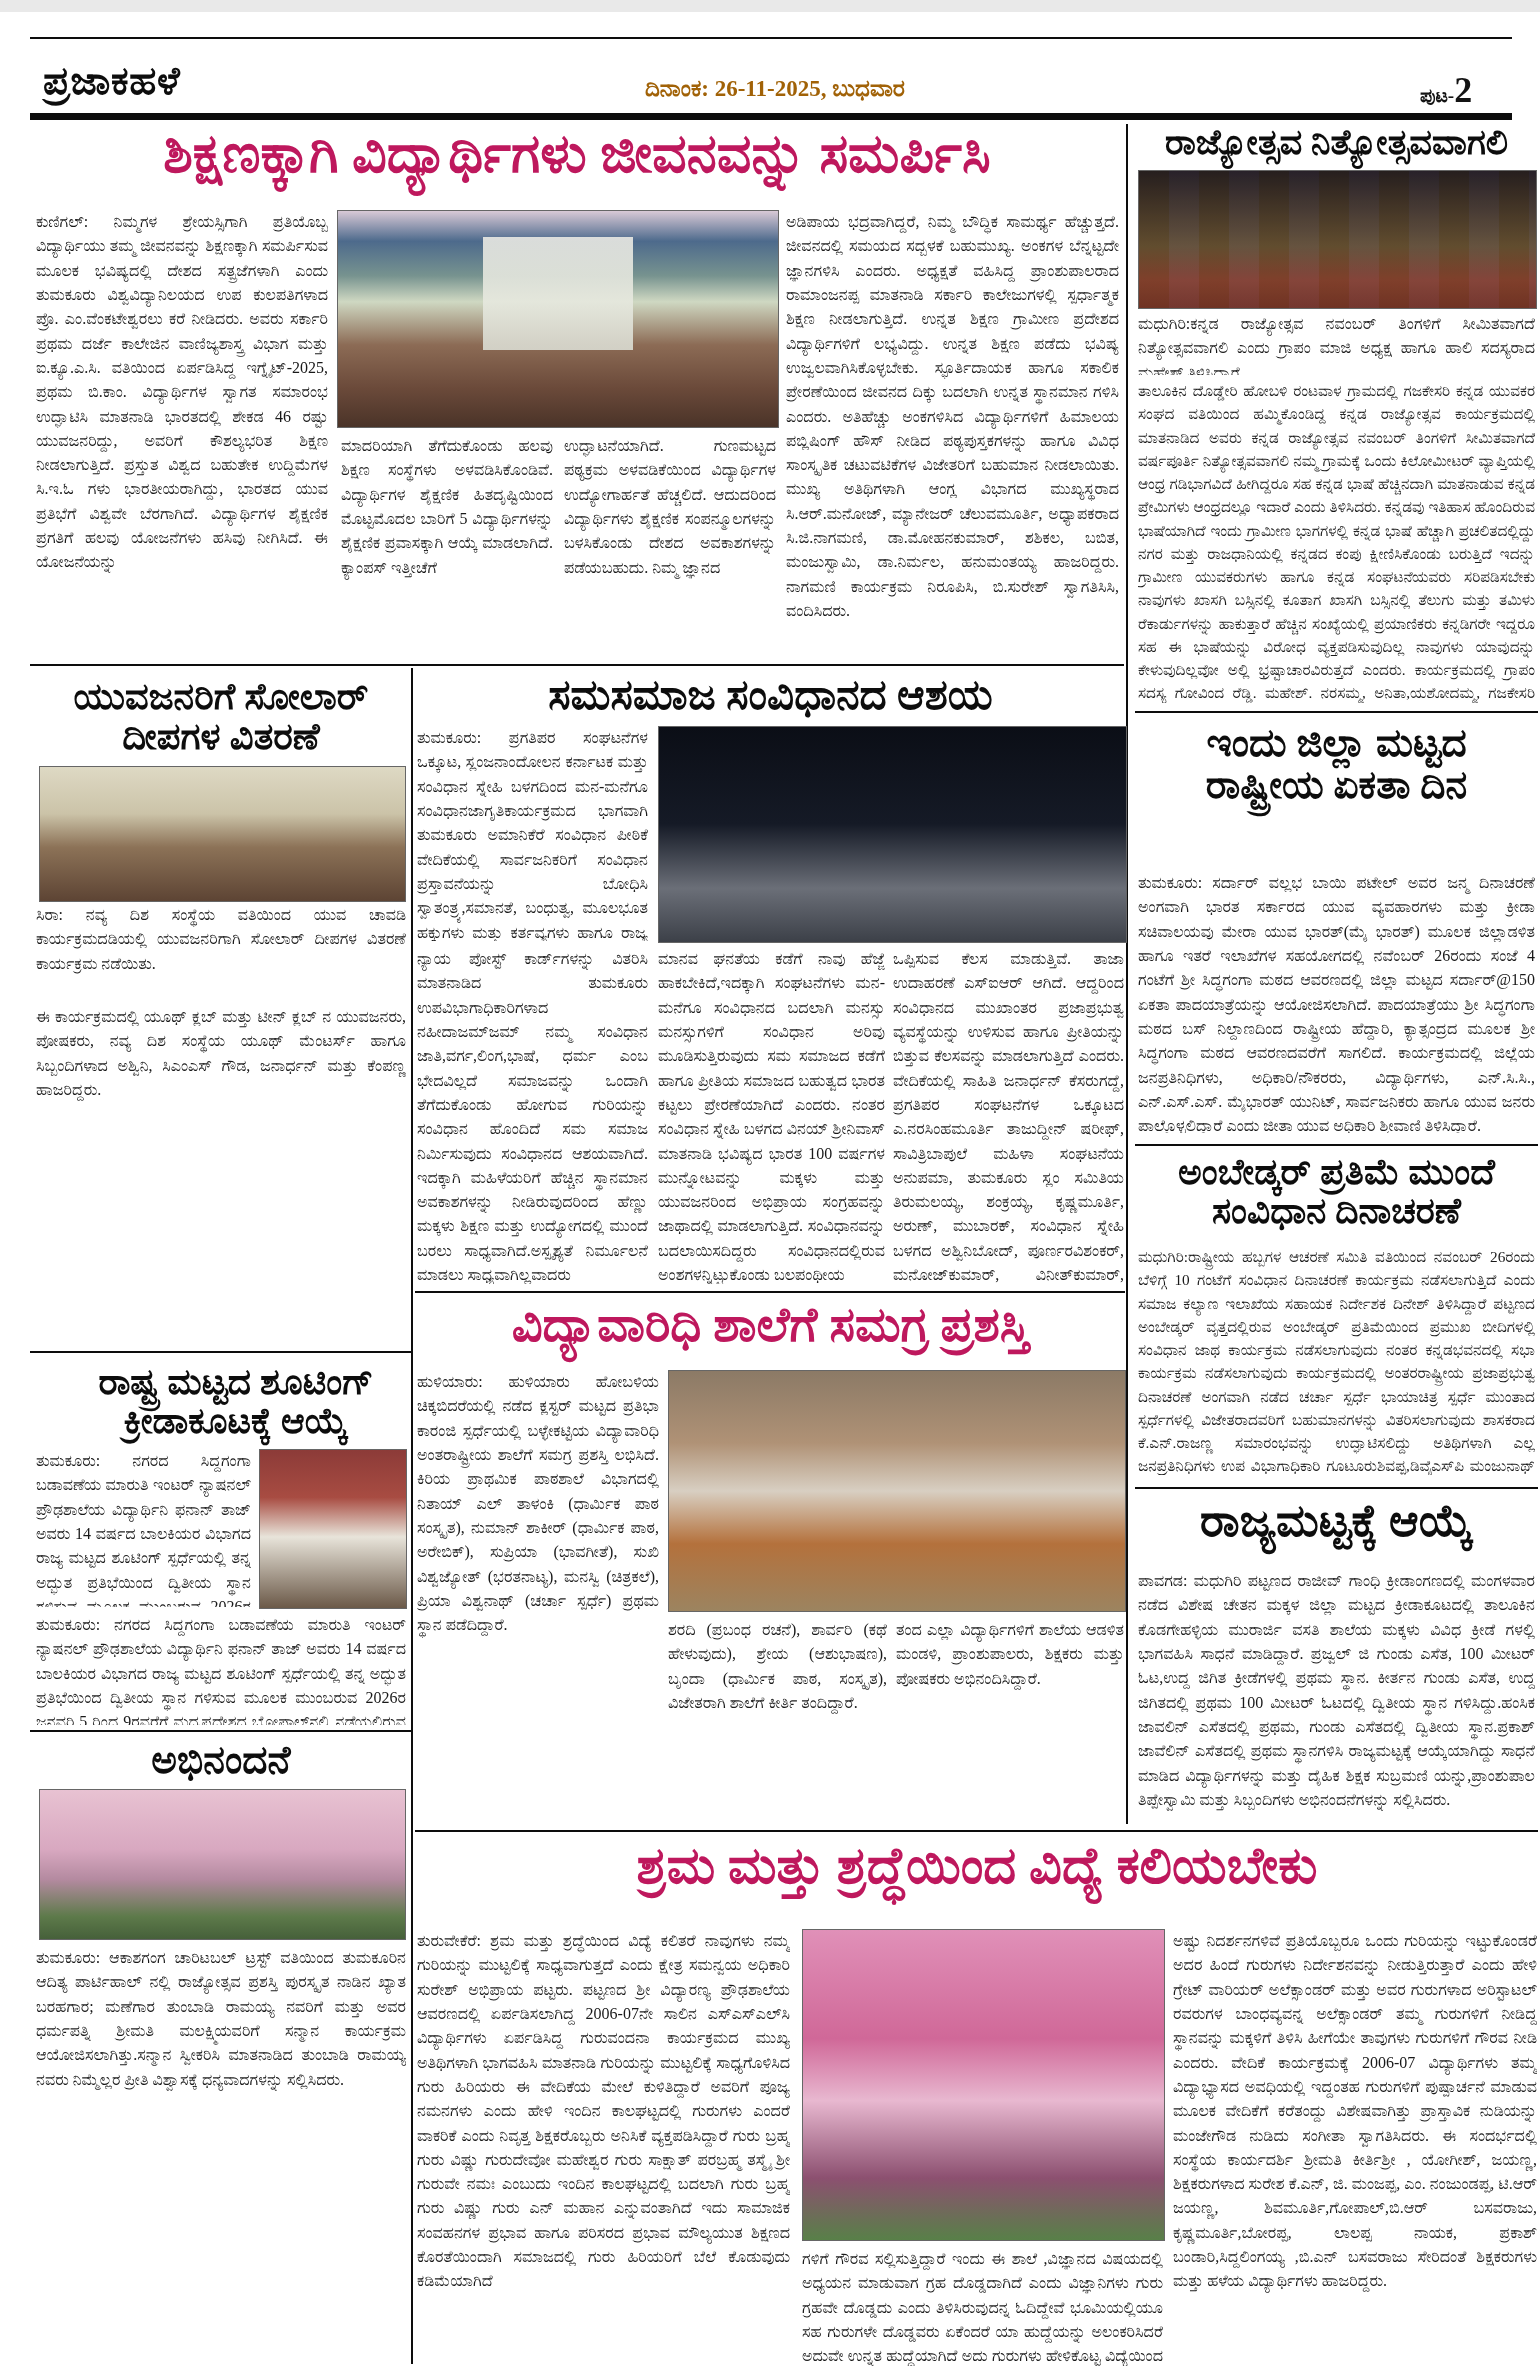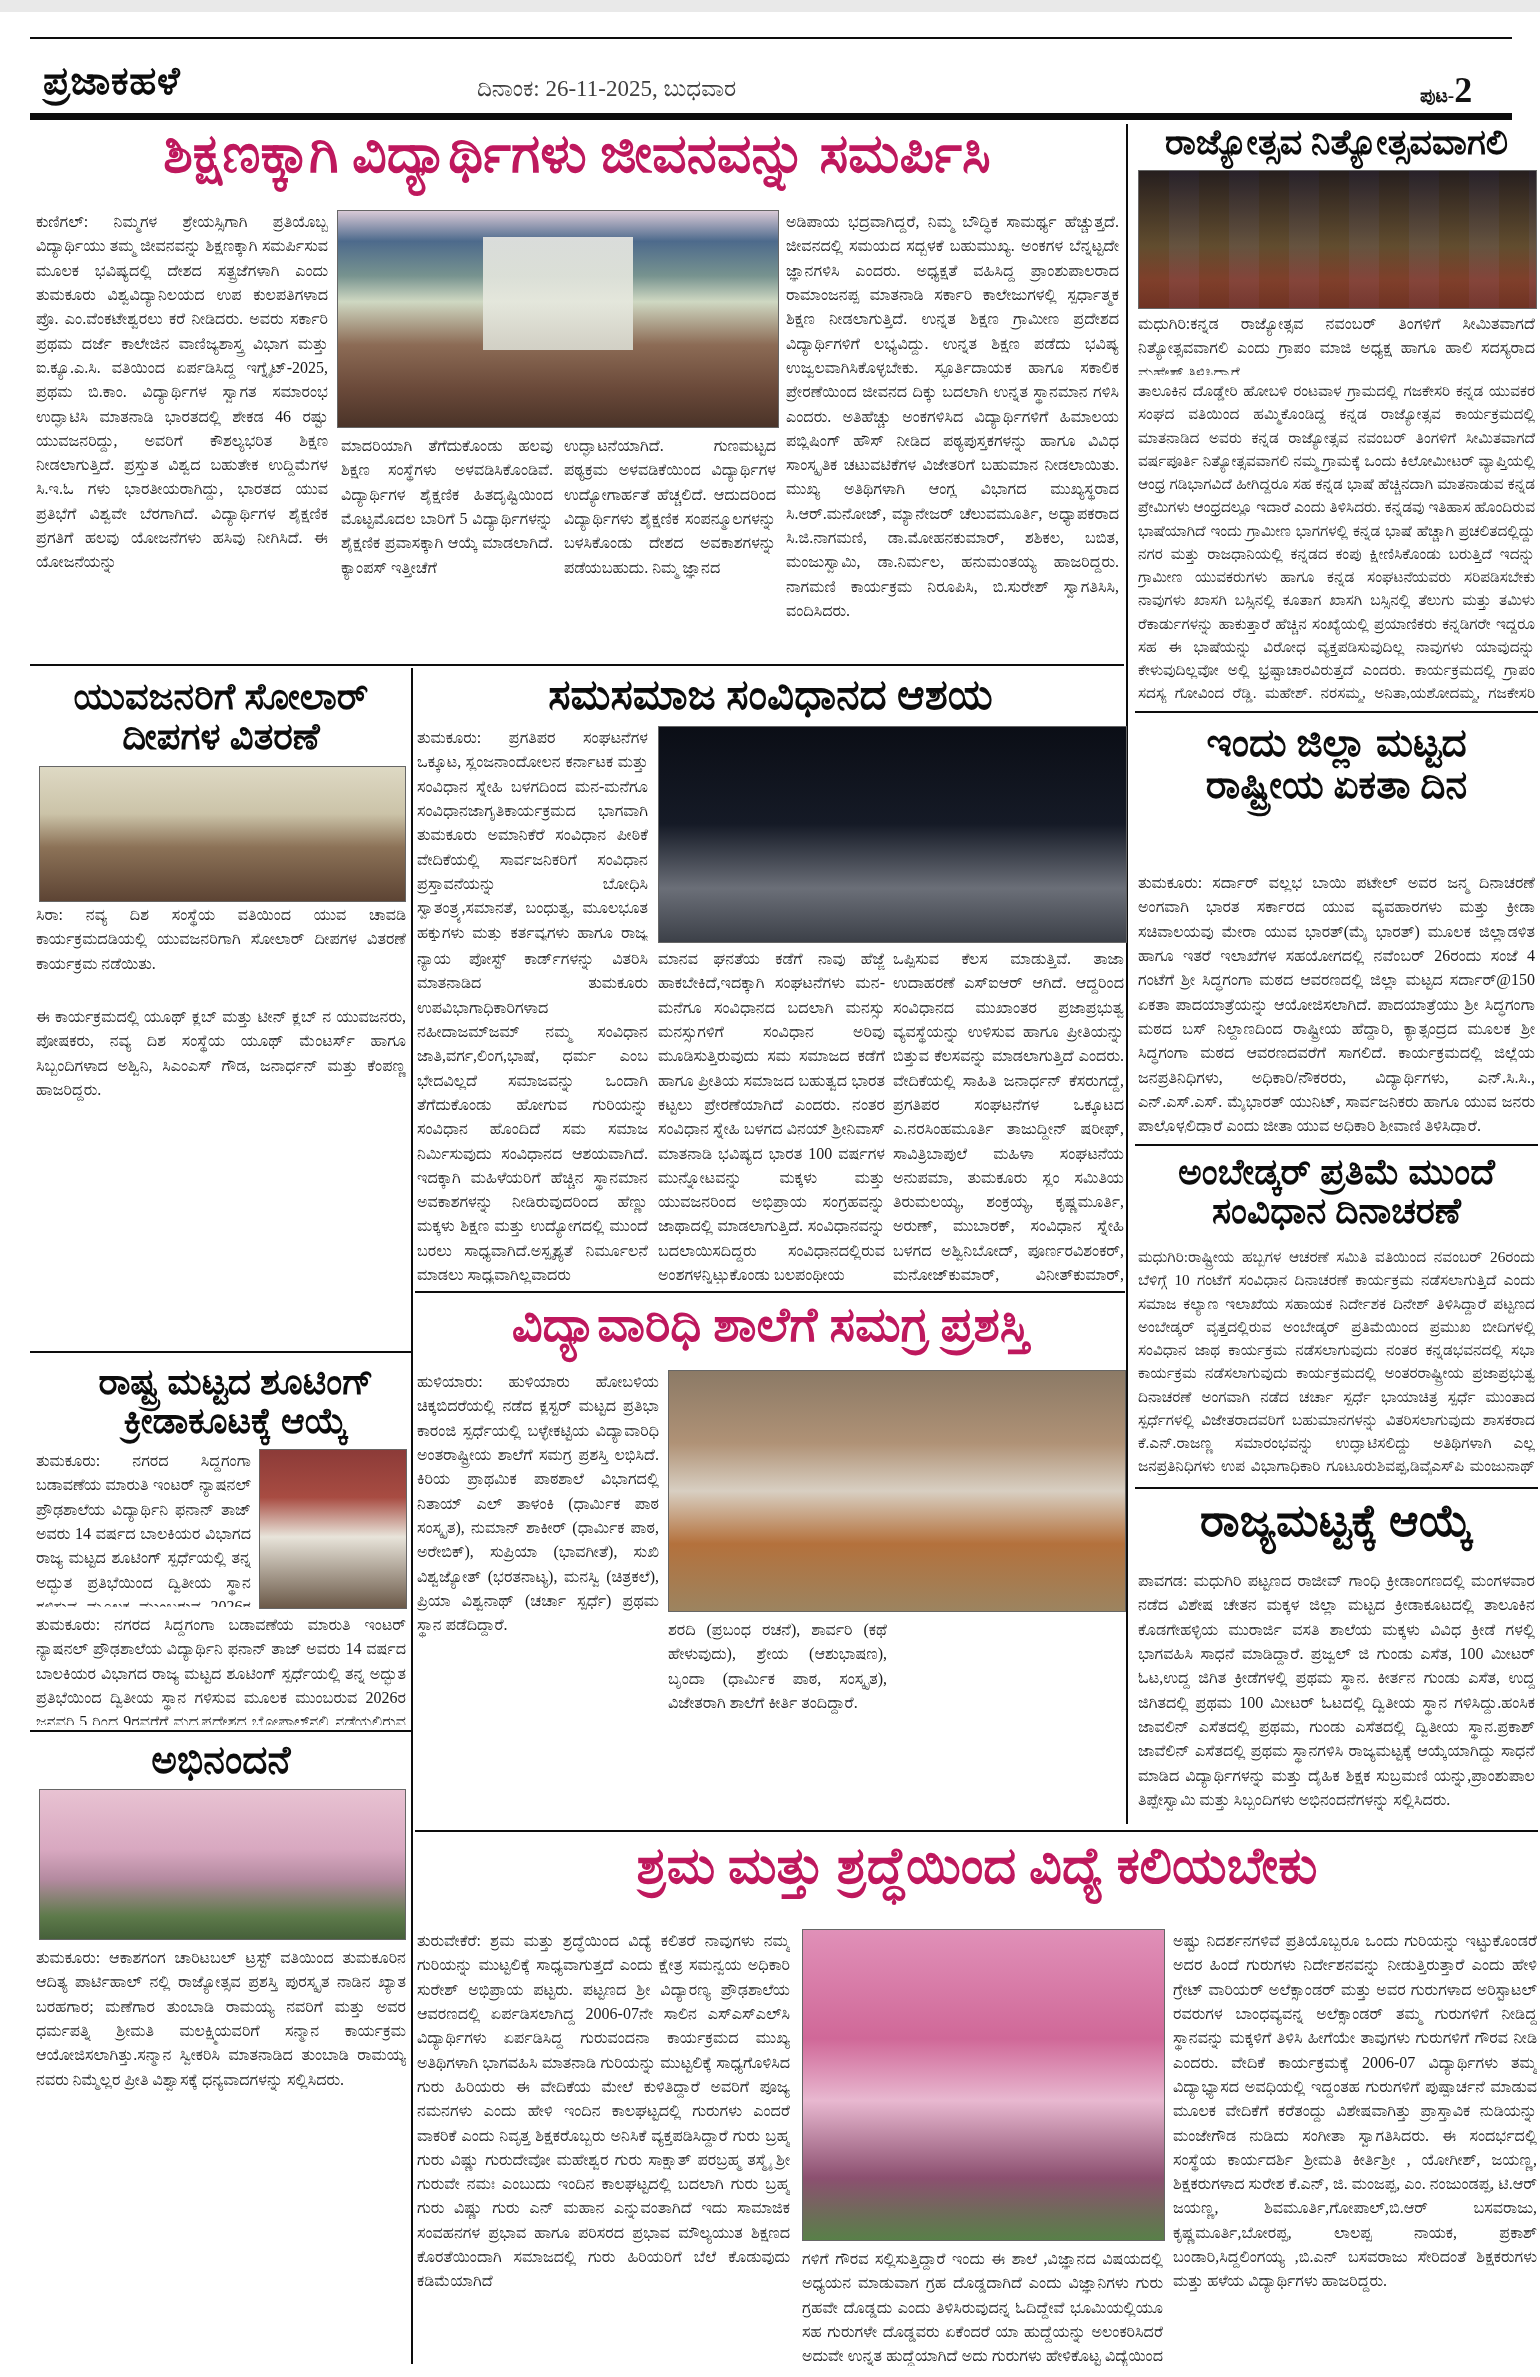--- a/index.html
+++ b/index.html
@@ -3,21 +3,21 @@
 <meta charset="utf-8">
 <style>
   html,body{margin:0;padding:0;background:#e9e9e9;}
   .page{
     position:relative;width:1541px;height:2377px;background:#ffffff;
     margin:12px auto;overflow:hidden;
     font-family:"Liberation Serif","DejaVu Serif",serif;color:#141414;
   }
   .abs{position:absolute;}
   .masthead{font-size:39px;font-weight:bold;letter-spacing:0.7px;color:#0d0d0d;}
-  .dateline{font-size:23px;font-weight:normal;color:#404040;}
+  .dateline{font-size:23px;font-weight:bold;text-align:center;color:#a16207;}
   .pagenum-label{font-size:19px;font-weight:bold;}
   .pagenum-num{font-size:36px;font-weight:bold;}
   .rule-h{background:#0d0d0d;height:2.2px;}
   .rule-h-thick{background:#0d0d0d;height:6.7px;}
   .rule-v{background:#0d0d0d;width:2.2px;}
   .headline{font-weight:bold;text-align:center;line-height:1.08;}
   .hl-red{color:#be185d;}
   .hl-black{color:#0d0d0d;}
   .body-col{
     font-size:16px;line-height:1.52;text-align:justify;
@@ -87,20 +87,21 @@
   <div class="abs body-col" style="left:417px;top:714px;width:231px;height:215px;">ತುಮಕೂರು: ಪ್ರಗತಿಪರ ಸಂಘಟನೆಗಳ ಒಕ್ಕೂಟ, ಸ್ಲಂಜನಾಂದೋಲನ ಕರ್ನಾಟಕ ಮತ್ತು ಸಂವಿಧಾನ ಸ್ನೇಹಿ ಬಳಗದಿಂದ ಮನ-ಮನೆಗೂ ಸಂವಿಧಾನಜಾಗೃತಿಕಾರ್ಯಕ್ರಮದ ಭಾಗವಾಗಿ ತುಮಕೂರು ಅಮಾನಿಕೆರೆ ಸಂವಿಧಾನ ಪೀಠಿಕೆ ವೇದಿಕೆಯಲ್ಲಿ ಸಾರ್ವಜನಿಕರಿಗೆ ಸಂವಿಧಾನ ಪ್ರಸ್ತಾವನೆಯನ್ನು ಬೋಧಿಸಿ ಸ್ವಾತಂತ್ರ್ಯ,ಸಮಾನತೆ, ಬಂಧುತ್ವ, ಮೂಲಭೂತ ಹಕ್ಕುಗಳು ಮತ್ತು ಕರ್ತವ್ಯಗಳು ಹಾಗೂ ರಾಜ್ಯ ನಿರ್ದೇಶಕ ತತ್ವಗಳು, ಸಾಮಾಜಿಕ</div>
   <div class="abs body-col" style="left:417px;top:935px;width:231px;height:337px;">ನ್ಯಾಯ ಪೋಸ್ಟ್ ಕಾರ್ಡ್‌ಗಳನ್ನು ವಿತರಿಸಿ ಮಾತನಾಡಿದ ತುಮಕೂರು ಉಪವಿಭಾಗಾಧಿಕಾರಿಗಳಾದ ನಹೀದಾಜಮ್‌ಜಮ್ ನಮ್ಮ ಸಂವಿಧಾನ ಜಾತಿ,ವರ್ಗ,ಲಿಂಗ,ಭಾಷೆ, ಧರ್ಮ ಎಂಬ ಭೇದವಿಲ್ಲದೆ ಸಮಾಜವನ್ನು ಒಂದಾಗಿ ತೆಗೆದುಕೊಂಡು ಹೋಗುವ ಗುರಿಯನ್ನು ಸಂವಿಧಾನ ಹೊಂದಿದೆ ಸಮ ಸಮಾಜ ನಿರ್ಮಿಸುವುದು ಸಂವಿಧಾನದ ಆಶಯವಾಗಿದೆ. ಇದಕ್ಕಾಗಿ ಮಹಿಳೆಯರಿಗೆ ಹೆಚ್ಚಿನ ಸ್ಥಾನಮಾನ ಅವಕಾಶಗಳನ್ನು ನೀಡಿರುವುದರಿಂದ ಹೆಣ್ಣು ಮಕ್ಕಳು ಶಿಕ್ಷಣ ಮತ್ತು ಉದ್ಯೋಗದಲ್ಲಿ ಮುಂದೆ ಬರಲು ಸಾಧ್ಯವಾಗಿದೆ.ಅಸ್ಪೃಶ್ಯತೆ ನಿರ್ಮೂಲನೆ ಮಾಡಲು ಸಾಧ್ಯವಾಗಿಲ್ಲವಾದರು</div>
   <div class="abs body-col" style="left:658px;top:935px;width:227px;height:337px;">ಮಾನವ ಘನತೆಯ ಕಡೆಗೆ ನಾವು ಹೆಜ್ಜೆ ಹಾಕಬೇಕಿದೆ,ಇದಕ್ಕಾಗಿ ಸಂಘಟನೆಗಳು ಮನ-ಮನೆಗೂ ಸಂವಿಧಾನದ ಬದಲಾಗಿ ಮನಸ್ಸು ಮನಸ್ಸುಗಳಿಗೆ ಸಂವಿಧಾನ ಅರಿವು ಮೂಡಿಸುತ್ತಿರುವುದು ಸಮ ಸಮಾಜದ ಕಡೆಗೆ ಹಾಗೂ ಪ್ರೀತಿಯ ಸಮಾಜದ ಬಹುತ್ವದ ಭಾರತ ಕಟ್ಟಲು ಪ್ರೇರಣೆಯಾಗಿದೆ ಎಂದರು. ನಂತರ ಸಂವಿಧಾನ ಸ್ನೇಹಿ ಬಳಗದ ವಿನಯ್ ಶ್ರೀನಿವಾಸ್ ಮಾತನಾಡಿ ಭವಿಷ್ಯದ ಭಾರತ 100 ವರ್ಷಗಳ ಮುನ್ನೋಟವನ್ನು ಮಕ್ಕಳು ಮತ್ತು ಯುವಜನರಿಂದ ಅಭಿಪ್ರಾಯ ಸಂಗ್ರಹವನ್ನು ಜಾಥಾದಲ್ಲಿ ಮಾಡಲಾಗುತ್ತಿದೆ. ಸಂವಿಧಾನವನ್ನು ಬದಲಾಯಿಸದಿದ್ದರು ಸಂವಿಧಾನದಲ್ಲಿರುವ ಅಂಶಗಳನ್ನಿಟ್ಟುಕೊಂಡು ಬಲಪಂಥೀಯ</div>
   <div class="abs body-col" style="left:893px;top:935px;width:231px;height:337px;">ಒಪ್ಪಿಸುವ ಕೆಲಸ ಮಾಡುತ್ತಿವೆ. ತಾಜಾ ಉದಾಹರಣೆ ಎಸ್‌ಐಆರ್ ಆಗಿದೆ. ಆದ್ದರಿಂದ ಸಂವಿಧಾನದ ಮುಖಾಂತರ ಪ್ರಜಾಪ್ರಭುತ್ವ ವ್ಯವಸ್ಥೆಯನ್ನು ಉಳಿಸುವ ಹಾಗೂ ಪ್ರೀತಿಯನ್ನು ಬಿತ್ತುವ ಕೆಲಸವನ್ನು ಮಾಡಲಾಗುತ್ತಿದೆ ಎಂದರು. ವೇದಿಕೆಯಲ್ಲಿ ಸಾಹಿತಿ ಜನಾರ್ಧನ್ ಕೆಸರುಗದ್ದೆ, ಪ್ರಗತಿಪರ ಸಂಘಟನೆಗಳ ಒಕ್ಕೂಟದ ಎ.ನರಸಿಂಹಮೂರ್ತಿ ತಾಜುದ್ದೀನ್ ಷರೀಫ್, ಸಾವಿತ್ರಿಬಾಪುಲೆ ಮಹಿಳಾ ಸಂಘಟನೆಯ ಅನುಪಮಾ, ತುಮಕೂರು ಸ್ಲಂ ಸಮಿತಿಯ ತಿರುಮಲಯ್ಯ, ಶಂಕ್ರಯ್ಯ, ಕೃಷ್ಣಮೂರ್ತಿ, ಅರುಣ್, ಮುಬಾರಕ್, ಸಂವಿಧಾನ ಸ್ನೇಹಿ ಬಳಗದ ಅಶ್ವಿನಿಬೋದ್, ಪೂರ್ಣರವಿಶಂಕರ್, ಮನೋಜ್‌ಕುಮಾರ್, ವಿನೀತ್‌ಕುಮಾರ್, ಶಿವಕುಮಾರ್, ವೆಂಕಟೇಶ್,ಮೇಘನ, ಭರತ್ ಮುಂತಾದವರು ಪಾಲ್ಗೊಂಡಿದ್ದರು.</div>
   <div class="abs rule-h" style="left:415px;top:1279px;width:710px;"></div>
 
   <div class="abs headline hl-red" style="left:417px;top:1287px;width:707px;font-size:48px;">ವಿದ್ಯಾವಾರಿಧಿ ಶಾಲೆಗೆ ಸಮಗ್ರ ಪ್ರಶಸ್ತಿ</div>
   <div class="abs photo ph-a6" style="left:668px;top:1358px;width:456px;height:240px;"></div>
   <div class="abs body-col" style="left:417px;top:1358px;width:242px;height:431px;">ಹುಳಿಯಾರು: ಹುಳಿಯಾರು ಹೋಬಳಿಯ ಚಿಕ್ಕಬಿದರೆಯಲ್ಲಿ ನಡೆದ ಕ್ಲಸ್ಟರ್ ಮಟ್ಟದ ಪ್ರತಿಭಾ ಕಾರಂಜಿ ಸ್ಪರ್ಧೆಯಲ್ಲಿ ಬಳ್ಳೇಕಟ್ಟಿಯ ವಿದ್ಯಾವಾರಿಧಿ ಅಂತರಾಷ್ಟ್ರೀಯ ಶಾಲೆಗೆ ಸಮಗ್ರ ಪ್ರಶಸ್ತಿ ಲಭಿಸಿದೆ. ಕಿರಿಯ ಪ್ರಾಥಮಿಕ ಪಾಠಶಾಲೆ ವಿಭಾಗದಲ್ಲಿ ನಿತಾಯ್ ಎಲ್ ತಾಳಂಕಿ (ಧಾರ್ಮಿಕ ಪಾಠ ಸಂಸ್ಕೃತ), ನುಮಾನ್ ಶಾಕೀರ್ (ಧಾರ್ಮಿಕ ಪಾಠ, ಅರೇಬಿಕ್), ಸುಪ್ರಿಯಾ (ಭಾವಗೀತೆ), ಸುಖಿ ವಿಶ್ವಜ್ಯೋತ್ (ಭರತನಾಟ್ಯ), ಮನಸ್ವಿ (ಚಿತ್ರಕಲೆ), ಪ್ರಿಯಾ ವಿಶ್ವನಾಥ್ (ಚರ್ಚಾ ಸ್ಪರ್ಧೆ) ಪ್ರಥಮ ಸ್ಥಾನ ಪಡೆದಿದ್ದಾರೆ.</div>
   <div class="abs body-col" style="left:668px;top:1606px;width:219px;height:183px;">ಶರದಿ (ಪ್ರಬಂಧ ರಚನೆ), ಶಾರ್ವರಿ (ಕಥೆ ಹೇಳುವುದು), ಶ್ರೇಯ (ಆಶುಭಾಷಣ), ಬೃಂದಾ (ಧಾರ್ಮಿಕ ಪಾಠ, ಸಂಸ್ಕೃತ), ವಿಜೇತರಾಗಿ ಶಾಲೆಗೆ ಕೀರ್ತಿ ತಂದಿದ್ದಾರೆ.</div>
+  <div class="abs body-col" style="left:896px;top:1606px;width:228px;height:183px;">ತಂದ ಎಲ್ಲಾ ವಿದ್ಯಾರ್ಥಿಗಳಿಗೆ ಶಾಲೆಯ ಆಡಳಿತ ಮಂಡಳಿ, ಪ್ರಾಂಶುಪಾಲರು, ಶಿಕ್ಷಕರು ಮತ್ತು ಪೋಷಕರು ಅಭಿನಂದಿಸಿದ್ದಾರೆ.</div>
 
   <div class="abs headline hl-black" style="left:1135px;top:112px;width:403px;font-size:35px;">ರಾಜ್ಯೋತ್ಸವ ನಿತ್ಯೋತ್ಸವವಾಗಲಿ</div>
   <div class="abs photo ph-b1" style="left:1138px;top:158px;width:397px;height:137px;"></div>
   <div class="abs body-col caption-bold" style="left:1138px;top:300px;width:397px;height:63px;">ಮಧುಗಿರಿ:ಕನ್ನಡ ರಾಜ್ಯೋತ್ಸವ ನವಂಬರ್ ತಿಂಗಳಿಗೆ ಸೀಮಿತವಾಗದೆ ನಿತ್ಯೋತ್ಸವವಾಗಲಿ ಎಂದು ಗ್ರಾಪಂ ಮಾಜಿ ಅಧ್ಯಕ್ಷ ಹಾಗೂ ಹಾಲಿ ಸದಸ್ಯರಾದ ಮಹೇಶ್ ತಿಳಿಸಿದ್ದಾರೆ.</div>
   <div class="abs body-col" style="left:1138px;top:367px;width:397px;height:324px;font-size:15.3px;">ತಾಲೂಕಿನ ದೊಡ್ಡೇರಿ ಹೋಬಳಿ ರಂಟವಾಳ ಗ್ರಾಮದಲ್ಲಿ ಗಜಕೇಸರಿ ಕನ್ನಡ ಯುವಕರ ಸಂಘದ ವತಿಯಿಂದ ಹಮ್ಮಿಕೊಂಡಿದ್ದ ಕನ್ನಡ ರಾಜ್ಯೋತ್ಸವ ಕಾರ್ಯಕ್ರಮದಲ್ಲಿ ಮಾತನಾಡಿದ ಅವರು ಕನ್ನಡ ರಾಜ್ಯೋತ್ಸವ ನವಂಬರ್ ತಿಂಗಳಿಗೆ ಸೀಮಿತವಾಗದೆ ವರ್ಷಪೂರ್ತಿ ನಿತ್ಯೋತ್ಸವವಾಗಲಿ ನಮ್ಮ ಗ್ರಾಮಕ್ಕೆ ಒಂದು ಕಿಲೋಮೀಟರ್ ವ್ಯಾಪ್ತಿಯಲ್ಲಿ ಆಂಧ್ರ ಗಡಿಭಾಗವಿದೆ ಹೀಗಿದ್ದರೂ ಸಹ ಕನ್ನಡ ಭಾಷೆ ಹೆಚ್ಚಿನದಾಗಿ ಮಾತನಾಡುವ ಕನ್ನಡ ಪ್ರೇಮಿಗಳು ಆಂಧ್ರದಲ್ಲೂ ಇದಾರೆ ಎಂದು ತಿಳಿಸಿದರು. ಕನ್ನಡವು ಇತಿಹಾಸ ಹೊಂದಿರುವ ಭಾಷೆಯಾಗಿದೆ ಇಂದು ಗ್ರಾಮೀಣ ಭಾಗಗಳಲ್ಲಿ ಕನ್ನಡ ಭಾಷೆ ಹೆಚ್ಚಾಗಿ ಪ್ರಚಲಿತದಲ್ಲಿದ್ದು ನಗರ ಮತ್ತು ರಾಜಧಾನಿಯಲ್ಲಿ ಕನ್ನಡದ ಕಂಪು ಕ್ಷೀಣಿಸಿಕೊಂಡು ಬರುತ್ತಿದೆ ಇದನ್ನು ಗ್ರಾಮೀಣ ಯುವಕರುಗಳು ಹಾಗೂ ಕನ್ನಡ ಸಂಘಟನೆಯವರು ಸರಿಪಡಿಸಬೇಕು ನಾವುಗಳು ಖಾಸಗಿ ಬಸ್ಸಿನಲ್ಲಿ ಕೂತಾಗ ಖಾಸಗಿ ಬಸ್ಸಿನಲ್ಲಿ ತೆಲುಗು ಮತ್ತು ತಮಿಳು ರೆಕಾರ್ಡುಗಳನ್ನು ಹಾಕುತ್ತಾರೆ ಹೆಚ್ಚಿನ ಸಂಖ್ಯೆಯಲ್ಲಿ ಪ್ರಯಾಣಿಕರು ಕನ್ನಡಿಗರೇ ಇದ್ದರೂ ಸಹ ಈ ಭಾಷೆಯನ್ನು ವಿರೋಧ ವ್ಯಕ್ತಪಡಿಸುವುದಿಲ್ಲ ನಾವುಗಳು ಯಾವುದನ್ನು ಕೇಳುವುದಿಲ್ಲವೋ ಅಲ್ಲಿ ಭ್ರಷ್ಟಾಚಾರವಿರುತ್ತದೆ ಎಂದರು. ಕಾರ್ಯಕ್ರಮದಲ್ಲಿ ಗ್ರಾಪಂ ಸದಸ್ಯ ಗೋವಿಂದ ರೆಡ್ಡಿ. ಮಹೇಶ್. ನರಸಮ್ಮ, ಅನಿತಾ,ಯಶೋದಮ್ಮ, ಗಜಕೇಸರಿ ಯುವಕ ಸಂಘದ ಪದಾಧಿಕಾರಿಗಳಾದ ನಂದನ. ರವೀಶ್ ತಿಮ್ಮ ರೆಡ್ಡಿ. ರಘುನಂದನ. ಕುಮಾರ್.ಕಾರ್ತಿಕ್, ತಿಲಕ್, ಕೀರ್ತಿ, ಹಾಗೂ ಗ್ರಾಮಸ್ಥರು ಹಾಜರಿದ್ದರು.</div>
   <div class="abs rule-h" style="left:1135px;top:699px;width:403px;"></div>
 
   <div class="abs headline hl-black" style="left:1135px;top:710px;width:403px;font-size:39px;">
     <div>ಇಂದು ಜಿಲ್ಲಾ ಮಟ್ಟದ</div>
     <div>ರಾಷ್ಟ್ರೀಯ ಏಕತಾ ದಿನ</div>

